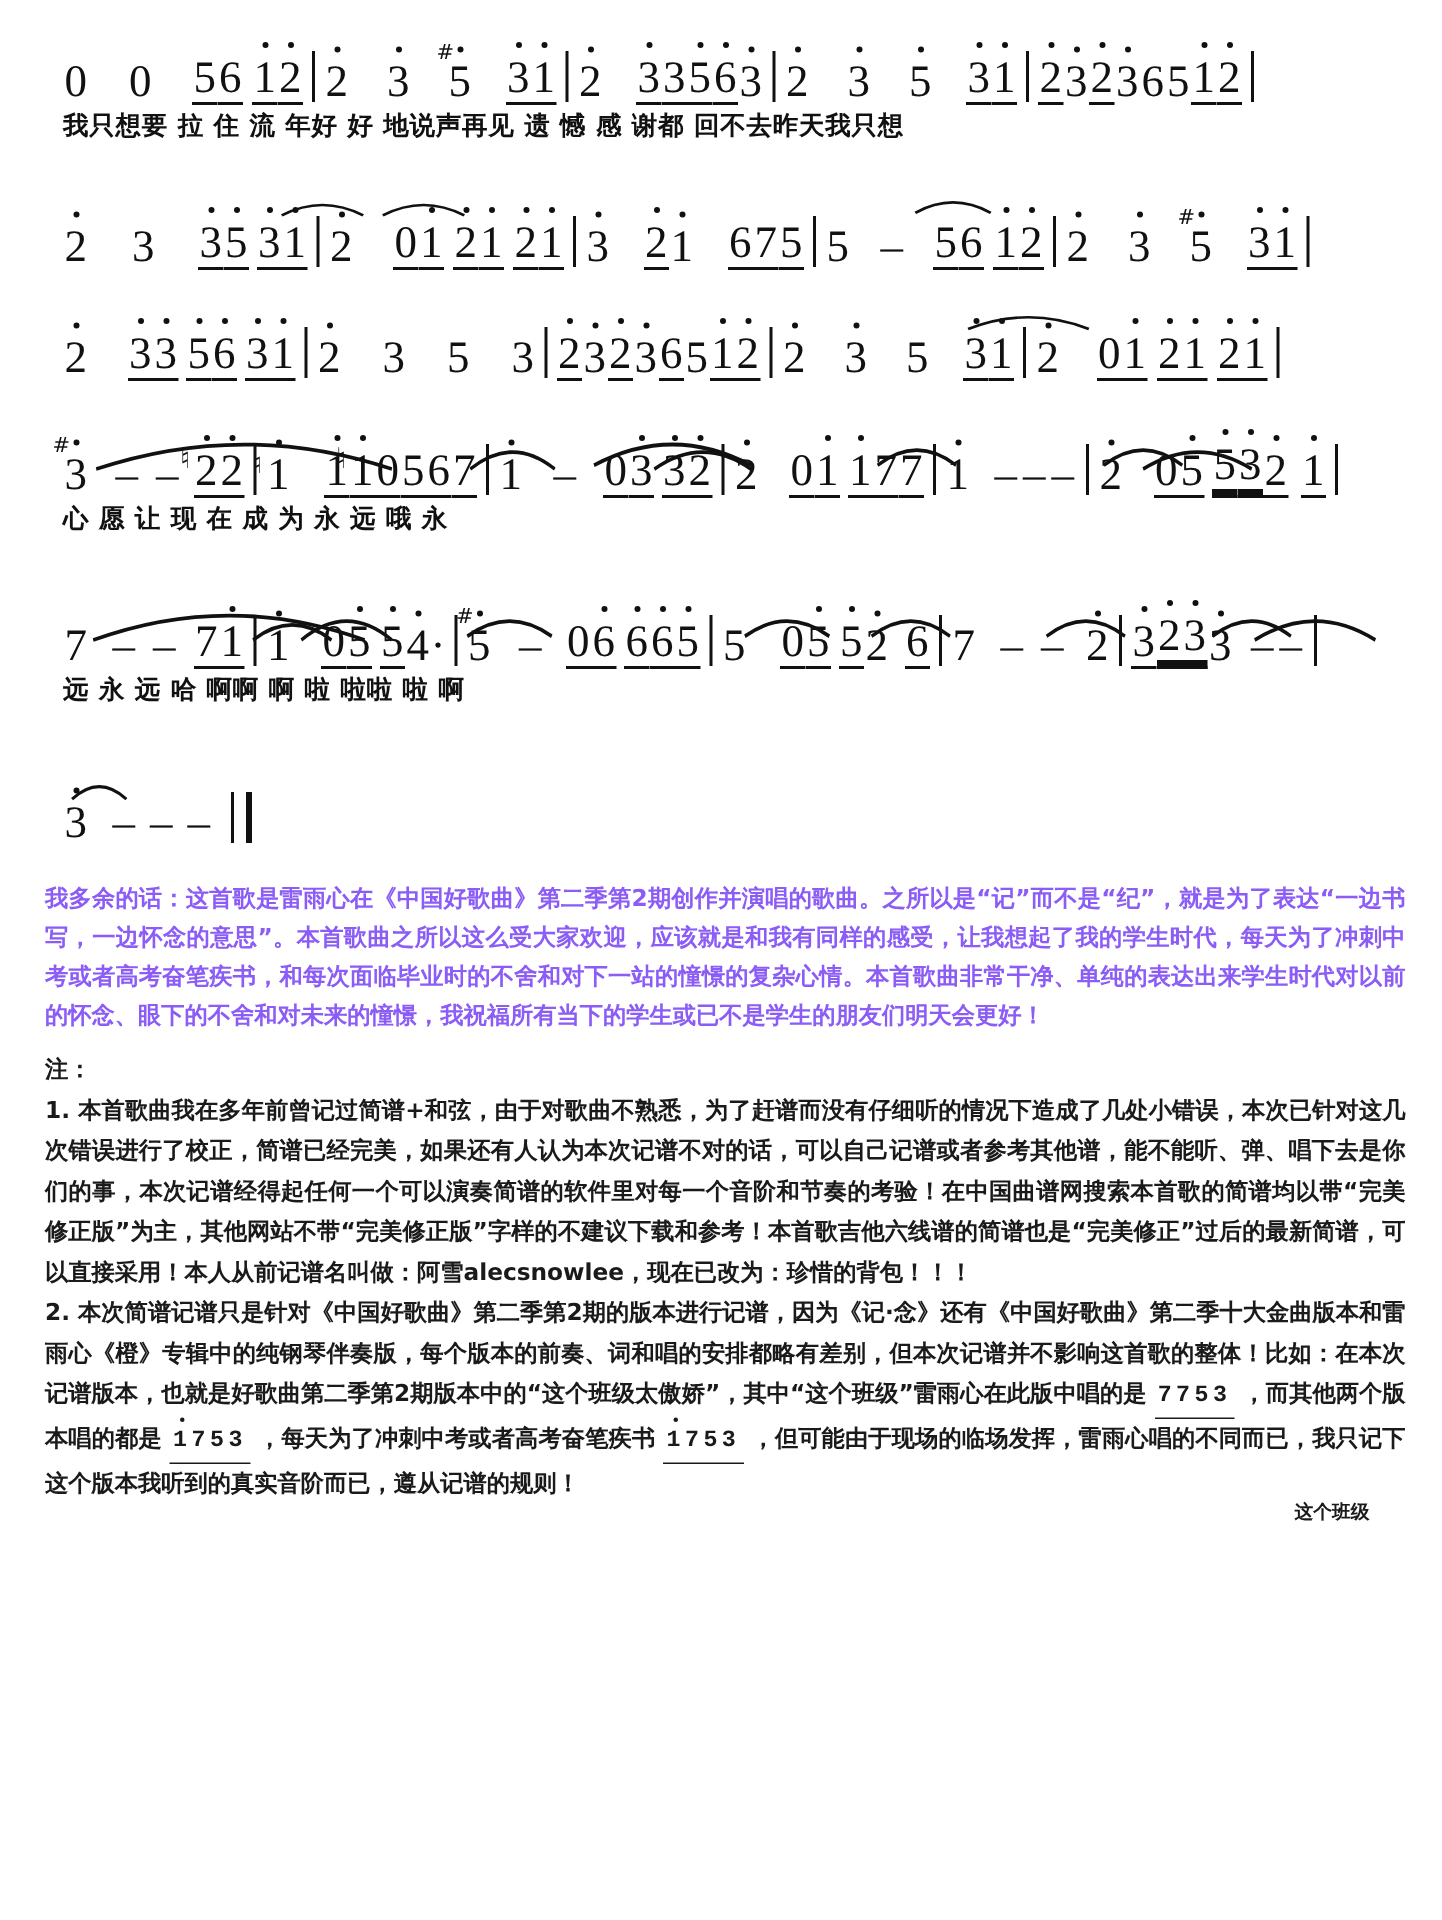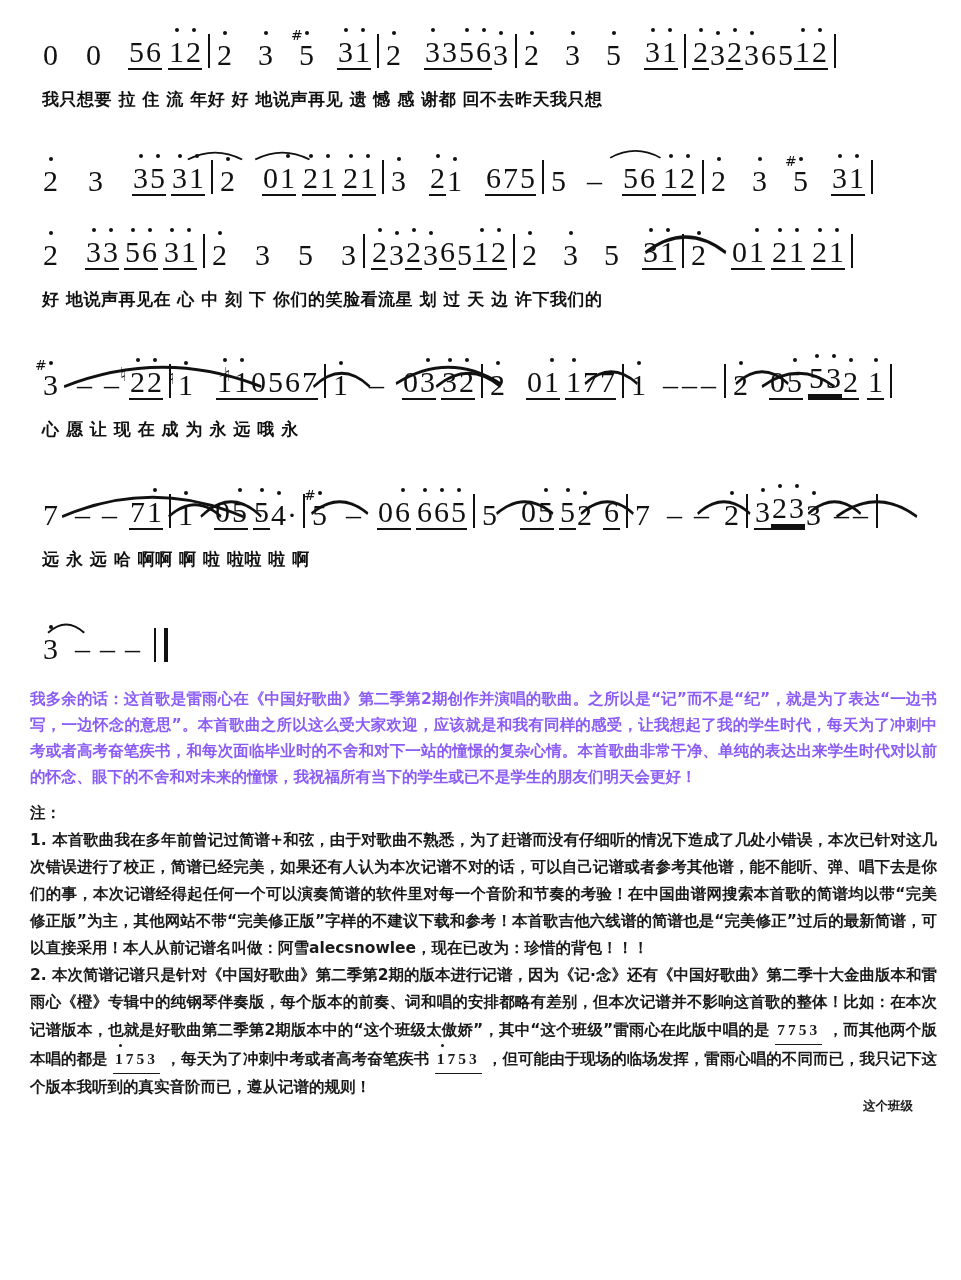--- a/index.html
+++ b/index.html
@@ -38,21 +38,21 @@
   }
   .lyrics{
     display:flex;
     align-items:flex-start;
     height:34px;
     font-size:17px;
     font-family:"DejaVu Sans","Liberation Sans",sans-serif;
     font-weight:600;
     letter-spacing:.5px;
     white-space:nowrap;
-    margin-top:18px;
+    margin-top:2px;
   }
   
   .n{
     position:relative;
     display:inline-block;
     text-align:center;
     font-size:30px;
     line-height:30px;
     padding:0 1px;
   }
@@ -142,21 +142,21 @@
     line-height:27px;
     text-align:justify;
     font-weight:600;
   }
   .note-head{margin-top:10px;}
   .inl-num{
     display:inline-block;
     border-bottom:1.5px solid #1a1a1a;
     padding:0 2px 1px 2px;
     letter-spacing:3px;
-    font-family:Liberation Serif, serif;
+    font-family:Liberation Mono, monospace;
   }
   .inl-num .d{position:relative;}
   .inl-num .d::before{
     content:"";
     position:absolute;left:50%;top:-6px;width:3px;height:3px;
     margin-left:-1.5px;border-radius:50%;background:#1a1a1a;
   }
   .mini{
     font-size:12.5px;
     font-family:"DejaVu Sans","Liberation Sans",sans-serif;
@@ -333,21 +333,20 @@
         <span class="n b1">0</span>
           <span class="n b1 hi">1</span>
         <span class="sp" style="width:6px"></span>
         <span class="n b1 hi">2</span>
           <span class="n b1 hi">1</span>
         <span class="sp" style="width:6px"></span>
         <span class="n b1 hi">2</span>
           <span class="n b1 hi">1</span>
         <span class="bar"></span>
       </div>
-      <div class="lyrics">好 地说声再见在 心 中 刻 下  你们的笑脸看流星 划 过 天  边  许下我们的</div>
     </div>
 
     <div class="stave" style="margin-top:26px">
       <svg class="slurs" viewBox="0 0 880 70" preserveAspectRatio="none">
         <path d="M22,26 Q120,0 218,26" fill="none" stroke="#111" stroke-width="2"></path>
         <path d="M270,26 Q298,8 326,26" fill="none" stroke="#111" stroke-width="2"></path>
         <path d="M352,24 Q404,2 456,24" fill="none" stroke="#111" stroke-width="2"></path>
         <path d="M392,26 Q424,8 456,26" fill="none" stroke="#111" stroke-width="2"></path>
         <path d="M540,24 Q566,8 592,24" fill="none" stroke="#111" stroke-width="2"></path>
         <path d="M690,24 Q716,8 742,24" fill="none" stroke="#111" stroke-width="2"></path>

